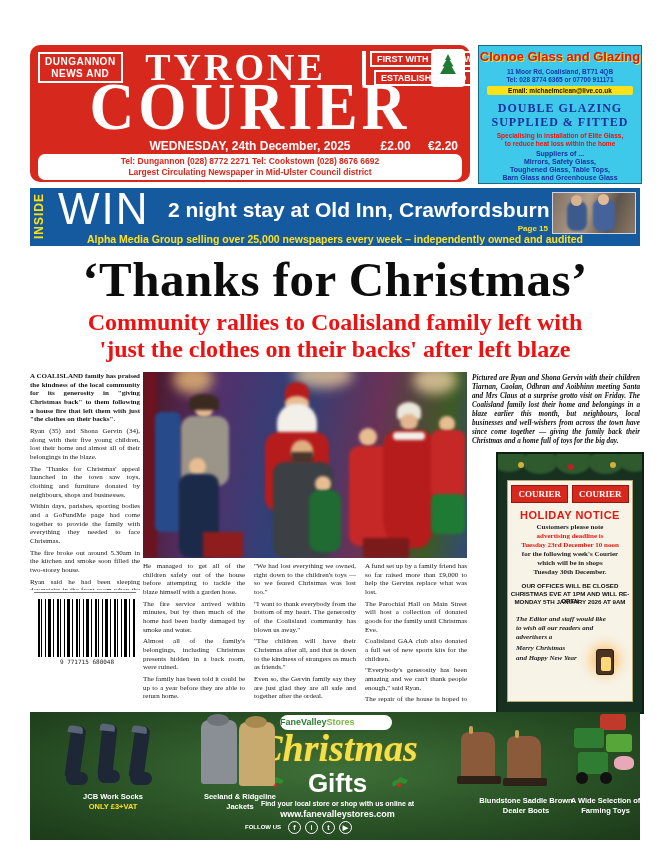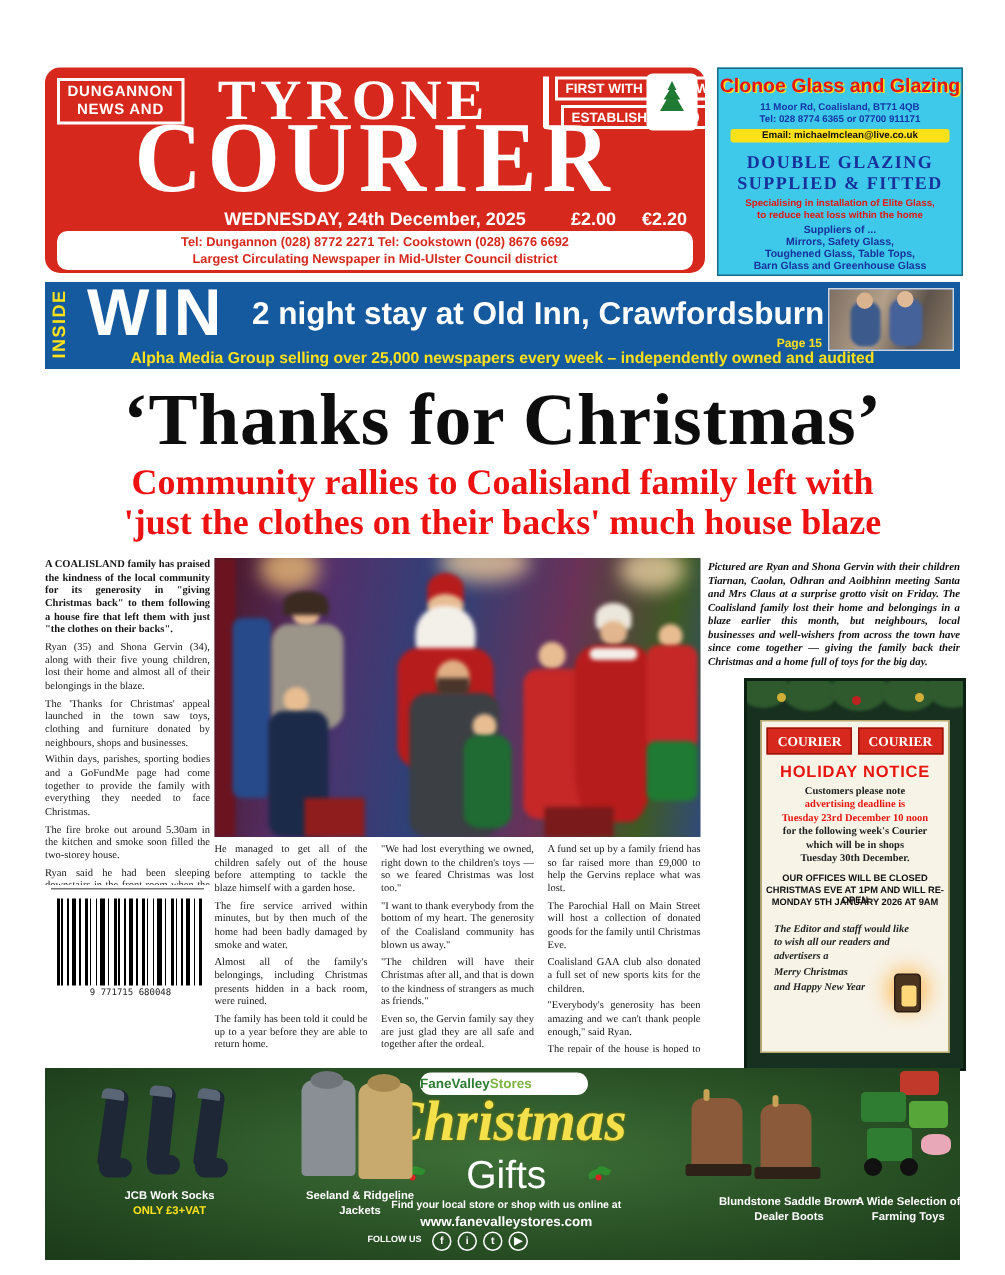--- a/index.html
+++ b/index.html
@@ -39,21 +39,21 @@
             font-weight:bold;font-size:6.5px;line-height:9px;border-radius:2px;}
   .gl-dg{left:0;width:100%;color:#17309c;font-weight:bold;font-size:12px;letter-spacing:1px;
          font-family:"Liberation Serif",serif;}
   .gl-spec{left:0;width:100%;color:#e8150f;font-weight:bold;font-size:6.5px;}
   .gl-sup{left:0;width:100%;color:#17309c;font-weight:bold;font-size:7px;}
 
   
   .banner{left:30px;top:188px;width:610px;height:58px;background:#15599e;overflow:hidden;}
   .inside{left:-14px;top:21px;color:#ffe11a;font-weight:bold;font-size:12px;letter-spacing:1px;
           transform:rotate(-90deg);}
-  .win{left:28px;top:-4px;color:#fff;font-weight:bold;font-size:44px;letter-spacing:2px;}
+  .win{left:28px;top:-4px;color:#fff;font-weight:normal;font-size:44px;letter-spacing:2px;}
   .offer{left:138px;top:10px;color:#fff;font-weight:bold;font-size:21px;}
   .pageref{right:92px;top:36px;color:#ffe11a;font-weight:bold;font-size:8px;}
   .winphoto{right:4px;top:4px;width:82px;height:40px;border:1px solid #cfd6e2;overflow:hidden;
             background:linear-gradient(110deg,#7e6f63,#b4a08a 40%,#5e544b 70%,#8c7a66);}
   .winblob1{left:14px;top:8px;width:20px;height:30px;background:#3c5a8c;border-radius:8px;filter:blur(1px);}
   .winblob2{left:40px;top:6px;width:22px;height:32px;background:#46629a;border-radius:8px;filter:blur(1px);}
   .winhead1{left:18px;top:2px;width:11px;height:11px;background:#d9b28f;border-radius:50%;filter:blur(.5px);}
   .winhead2{left:45px;top:1px;width:11px;height:11px;background:#e0ba97;border-radius:50%;filter:blur(.5px);}
   .strip{left:0;bottom:1px;width:100%;text-align:center;color:#ffe11a;font-weight:bold;font-size:10.5px;}
 
@@ -108,21 +108,21 @@
 
   
   .fane{left:30px;top:712px;width:610px;height:128px;overflow:hidden;
         background:radial-gradient(ellipse at 50% 45%,#3f7038 0%,#2a5226 55%,#1b3a19 100%);}
   .fpill{left:250px;top:3px;width:112px;height:15px;background:#fff;border-radius:8px;
          text-align:left;font-size:9px;line-height:15px;font-weight:bold;}
   .fpill .g1{color:#2e7d32;} .fpill .g2{color:#7cb342;}
   .fscript{left:195px;top:14px;width:225px;text-align:center;color:#f4e04a;
            font-family:"Liberation Serif",serif;font-style:italic;font-weight:bold;font-size:38px;
            text-shadow:0 0 2px #8d7b00;}
-  .fgifts{left:245px;top:56px;width:125px;text-align:center;color:#fff;font-weight:normal;font-size:26px;}
+  .fgifts{left:245px;top:56px;width:125px;text-align:center;color:#fff;font-weight:bold;font-size:26px;}
   .holly{position:absolute;width:14px;height:10px;}
   .holly .leaf{position:absolute;width:9px;height:5px;background:#2f8f2f;border-radius:50% 0 50% 0;}
   .holly .berry{position:absolute;width:4px;height:4px;background:#d22;border-radius:50%;}
   .ffind{left:170px;top:88px;width:275px;text-align:center;color:#fff;font-weight:bold;font-size:7px;}
   .furl{left:170px;top:97px;width:275px;text-align:center;color:#fff;font-weight:bold;font-size:9px;}
   .ffollow{left:215px;top:110px;color:#fff;font-weight:bold;font-size:6px;line-height:11px;}
   .socials{left:258px;top:109px;display:flex;gap:4px;}
   .soc{width:11px;height:11px;border:1px solid #fff;border-radius:50%;color:#fff;font-size:7px;
        line-height:11px;text-align:center;font-weight:bold;}
   .fcap{position:absolute;text-align:center;color:#fff;font-weight:bold;font-size:7.5px;line-height:1.3;}
@@ -192,21 +192,21 @@
       <div class="abs winblob2"></div>
       <div class="abs winhead1"></div>
       <div class="abs winhead2"></div>
     </div>
     <div class="abs strip">Alpha Media Group selling over 25,000 newspapers every week – independently owned and audited</div>
   </div>
 
   <div class="abs headline">‘Thanks for Christmas’</div>
   <div class="abs subhead">
     <div>Community rallies to Coalisland family left with</div>
-    <div>'just the clothes on their backs' much house blaze</div>
+    <div>'just the clothes on their backs' after left blaze</div>
   </div>
 
   <div class="abs col1 bodytext">
     <p class="lead">A COALISLAND family has praised the kindness of the local community for its generosity in "giving Christmas back" to them following a house fire that left them with just "the clothes on their backs".</p>
     <p>Ryan (35) and Shona Gervin (34), along with their five young children, lost their home and almost all of their belongings in the blaze.</p>
     <p>The 'Thanks for Christmas' appeal launched in the town saw toys, clothing and furniture donated by neighbours, shops and businesses.</p>
     <p>Within days, parishes, sporting bodies and a GoFundMe page had come together to provide the family with everything they needed to face Christmas.</p>
     <p>The fire broke out around 5.30am in the kitchen and smoke soon filled the two-storey house.</p>
     <p>Ryan said he had been sleeping downstairs in the front room when the smoke woke him and he raised the alarm, getting everyone out in minutes.</p>
   </div>

